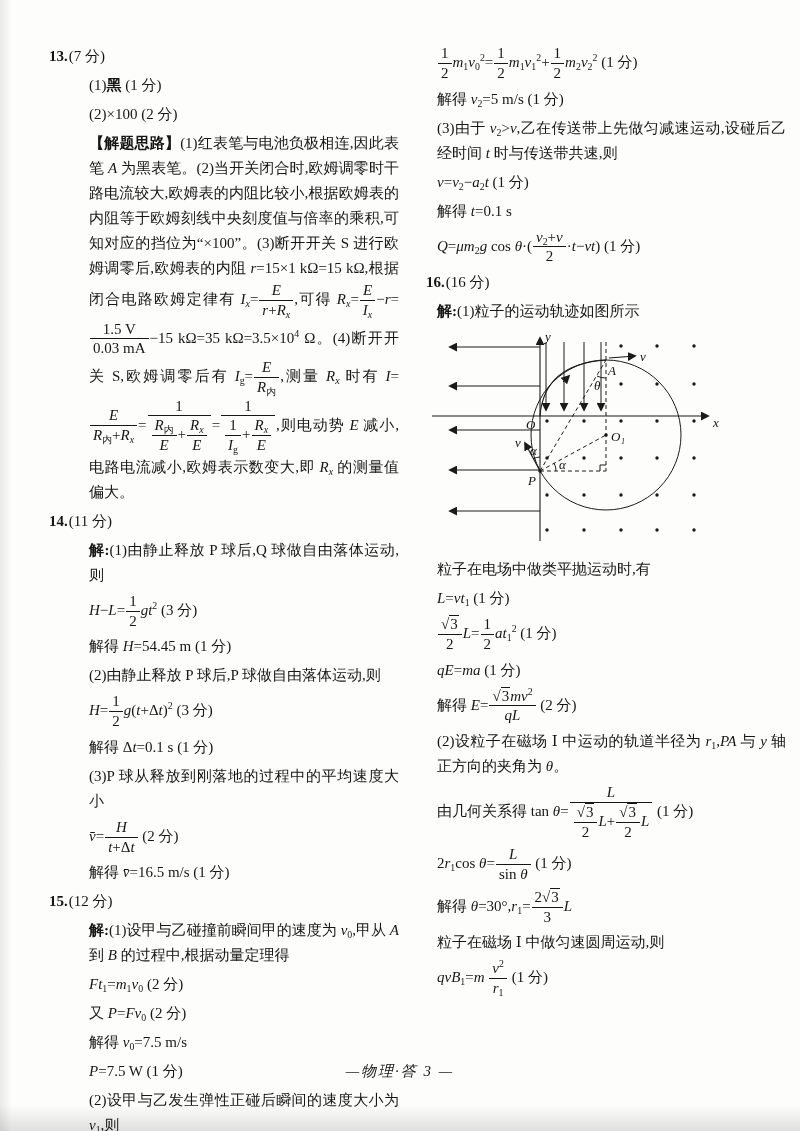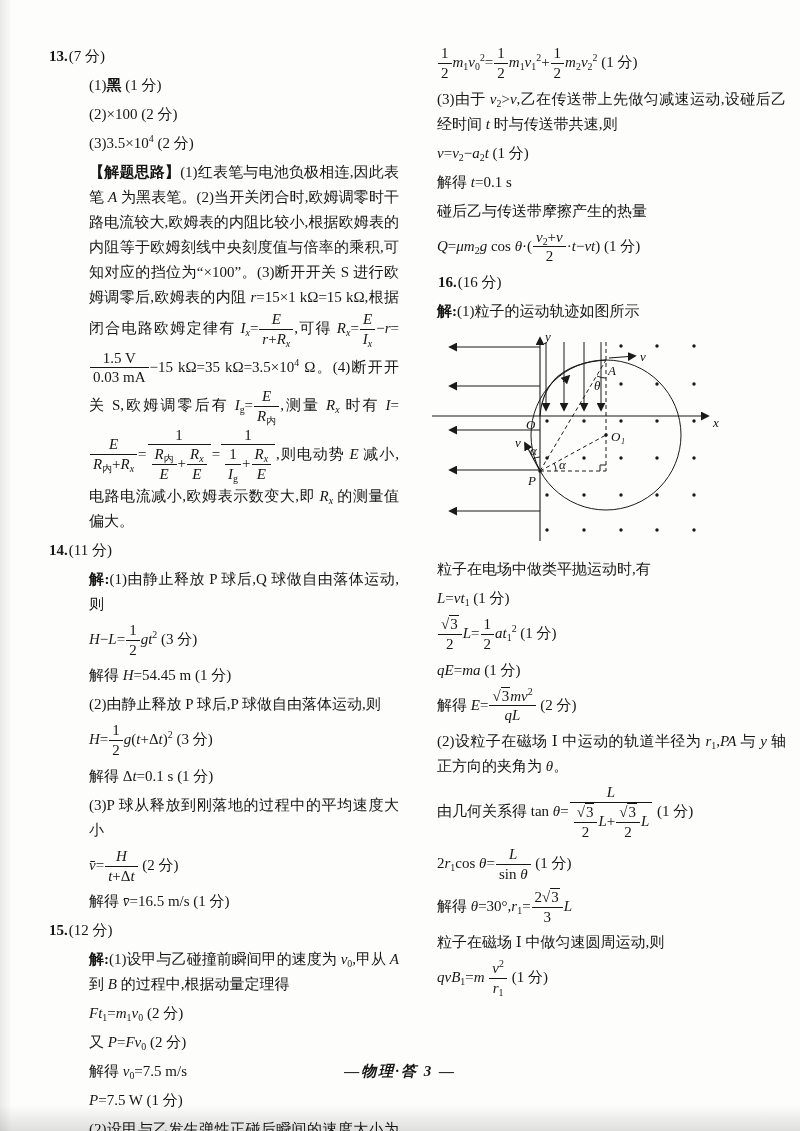--- a/index.html
+++ b/index.html
@@ -9,52 +9,51 @@
         background:linear-gradient(to bottom,rgba(0,0,0,0),rgba(0,0,0,0.12));pointer-events:none;}
   .page::after{content:'';position:absolute;top:0;bottom:0;left:0;width:12px;
         background:linear-gradient(to right,rgba(0,0,0,0.08),rgba(0,0,0,0));pointer-events:none;}
   .col{position:absolute;top:40px;font-size:15px;line-height:25px;}
   .col-left{left:37px;width:362px;font-family:Liberation Serif, serif;}
   .col-right{left:420px;width:366px;}
   .blk{margin:4px 0;text-align:justify;}
   .col-left .blk{margin-left:52px;}
   .col-left .head{margin-left:12px;}
   .col-right .blk{margin-left:17px;}
-  .col-right .head{margin-left:18px;}
+  .col-right .head{margin-left:6px;}
   .head .inum{font-weight:bold;margin-right:1px;}
   .line{text-align:left;}
   b{font-weight:bold;}
   i{font-style:italic;}
   sub{font-size:66%;vertical-align:-0.35em;line-height:0;}
   sup{font-size:66%;vertical-align:0.6em;line-height:0;}
   .frac{display:inline-block;vertical-align:middle;text-align:center;padding:0 1px;line-height:1.25;}
   .frac>.fn{display:block;border-bottom:1px solid currentColor;padding:0 3px;}
   .frac>.fd{display:block;padding:0 3px;}
   .sqrt{display:inline-block;white-space:nowrap;}
   .sqrt>.rad{display:inline-block;}
   .sqrt>.bar{display:inline-block;border-top:1.2px solid currentColor;padding:0 1px;line-height:1.15;}
   .figure-wrap{margin:4px 0 4px -6px;}
   .figure-wrap svg{display:block;}
   .fig-line{stroke:#1a1a1a;stroke-width:1.1;fill:none;}
   .fig-thin{stroke:#1a1a1a;stroke-width:1;fill:none;}
   .fig-dash{stroke:#1a1a1a;stroke-width:1;fill:none;stroke-dasharray:4 3;}
   .fig-dot{fill:#1a1a1a;}
   .fig-lbl{font-family:"Liberation Serif","DejaVu Serif",serif;font-style:italic;font-size:13px;fill:#111;}
   .footer{position:absolute;left:0;width:800px;top:1062px;text-align:center;
-        font-weight:bold;font-style:italic;font-size:15px;letter-spacing:2px;}
+        font-weight:normal;font-style:italic;font-size:15px;letter-spacing:2px;}
 </style>
 </head>
 <body>
 
 <div class="page">
   <div class="col col-left" id="col-left">
       <div class="blk head"><span class="inum">13.</span>(7 分)</div>
       <div class="blk line">(1)<b>黑</b> (1 分)</div>
       <div class="blk line">(2)×100 (2 分)</div>
-      <div class="blk line">(3)3.5×10<sup>4</sup> (2 分)</div>
       <div class="blk para"><b>【解题思路】</b>(1)红表笔与电池负极相连,因此表笔 <i>A</i> 为黑表笔。(2)当开关闭合时,欧姆调零时干路电流较大,欧姆表的内阻比较小,根据欧姆表的内阻等于欧姆刻线中央刻度值与倍率的乘积,可知对应的挡位为“×100”。(3)断开开关 S 进行欧姆调零后,欧姆表的内阻 <i>r</i>=15×1 kΩ=15 kΩ,根据闭合电路欧姆定律有 <i>I</i><sub><i>x</i></sub>=<span class="frac"><span class="fn"><i>E</i></span><span class="fd"><i>r</i>+<i>R</i><sub><i>x</i></sub></span></span>,可得 <i>R</i><sub><i>x</i></sub>=<span class="frac"><span class="fn"><i>E</i></span><span class="fd"><i>I</i><sub><i>x</i></sub></span></span>−<i>r</i>=<span class="frac"><span class="fn">1.5 V</span><span class="fd">0.03 mA</span></span>−15 kΩ=35 kΩ=3.5×10<sup>4</sup> Ω。(4)断开开关 S,欧姆调零后有 <i>I</i><sub>g</sub>=<span class="frac"><span class="fn"><i>E</i></span><span class="fd"><i>R</i><sub>内</sub></span></span>,测量 <i>R</i><sub><i>x</i></sub> 时有 <i>I</i>=<span class="frac"><span class="fn"><i>E</i></span><span class="fd"><i>R</i><sub>内</sub>+<i>R</i><sub><i>x</i></sub></span></span>=<span class="frac"><span class="fn">1</span><span class="fd"><span class="frac"><span class="fn"><i>R</i><sub>内</sub></span><span class="fd"><i>E</i></span></span>+<span class="frac"><span class="fn"><i>R</i><sub><i>x</i></sub></span><span class="fd"><i>E</i></span></span></span></span>=<span class="frac"><span class="fn">1</span><span class="fd"><span class="frac"><span class="fn">1</span><span class="fd"><i>I</i><sub>g</sub></span></span>+<span class="frac"><span class="fn"><i>R</i><sub><i>x</i></sub></span><span class="fd"><i>E</i></span></span></span></span>,则电动势 <i>E</i> 减小,电路电流减小,欧姆表示数变大,即 <i>R</i><sub><i>x</i></sub> 的测量值偏大。</div>
       <div class="blk head"><span class="inum">14.</span>(11 分)</div>
       <div class="blk para"><b>解:</b>(1)由静止释放 P 球后,Q 球做自由落体运动,则</div>
       <div class="blk line"><i>H</i>−<i>L</i>=<span class="frac"><span class="fn">1</span><span class="fd">2</span></span><i>gt</i><sup>2</sup> (3 分)</div>
       <div class="blk line">解得 <i>H</i>=54.45 m (1 分)</div>
       <div class="blk para">(2)由静止释放 P 球后,P 球做自由落体运动,则</div>
       <div class="blk line"><i>H</i>=<span class="frac"><span class="fn">1</span><span class="fd">2</span></span><i>g</i>(<i>t</i>+Δ<i>t</i>)<sup>2</sup> (3 分)</div>
       <div class="blk line">解得 Δ<i>t</i>=0.1 s (1 分)</div>
       <div class="blk para">(3)P 球从释放到刚落地的过程中的平均速度大小</div>
       <div class="blk line"><i>v̄</i>=<span class="frac"><span class="fn"><i>H</i></span><span class="fd"><i>t</i>+Δ<i>t</i></span></span> (2 分)</div>
@@ -62,24 +61,24 @@
       <div class="blk head"><span class="inum">15.</span>(12 分)</div>
       <div class="blk para"><b>解:</b>(1)设甲与乙碰撞前瞬间甲的速度为 <i>v</i><sub>0</sub>,甲从 <i>A</i> 到 <i>B</i> 的过程中,根据动量定理得</div>
       <div class="blk line"><i>Ft</i><sub>1</sub>=<i>m</i><sub>1</sub><i>v</i><sub>0</sub> (2 分)</div>
       <div class="blk line">又 <i>P</i>=<i>Fv</i><sub>0</sub> (2 分)</div>
       <div class="blk line">解得 <i>v</i><sub>0</sub>=7.5 m/s</div>
       <div class="blk line"><i>P</i>=7.5 W (1 分)</div>
       <div class="blk para">(2)设甲与乙发生弹性正碰后瞬间的速度大小为 <i>v</i><sub>1</sub>,则</div>
     </div>
   <div class="col col-right" id="col-right">
       <div class="blk line"><span class="frac"><span class="fn">1</span><span class="fd">2</span></span><i>m</i><sub>1</sub><i>v</i><sub>0</sub><sup>2</sup>=<span class="frac"><span class="fn">1</span><span class="fd">2</span></span><i>m</i><sub>1</sub><i>v</i><sub>1</sub><sup>2</sup>+<span class="frac"><span class="fn">1</span><span class="fd">2</span></span><i>m</i><sub>2</sub><i>v</i><sub>2</sub><sup>2</sup> (1 分)</div>
+      <div class="blk line">解得 <i>v</i><sub>2</sub>=5 m/s (1 分)</div>
       <div class="blk para">(3)由于 <i>v</i><sub>2</sub>&gt;<i>v</i>,乙在传送带上先做匀减速运动,设碰后乙经时间 <i>t</i> 时与传送带共速,则</div>
       <div class="blk line"><i>v</i>=<i>v</i><sub>2</sub>−<i>a</i><sub>2</sub><i>t</i> (1 分)</div>
       <div class="blk line">解得 <i>t</i>=0.1 s</div>
-      <div class="blk line">碰后乙与传送带摩擦产生的热量</div>
       <div class="blk line"><i>Q</i>=<i>μm</i><sub>2</sub><i>g</i> cos <i>θ</i>·(<span class="frac"><span class="fn"><i>v</i><sub>2</sub>+<i>v</i></span><span class="fd">2</span></span>·<i>t</i>−<i>vt</i>) (1 分)</div>
       <div class="blk head"><span class="inum">16.</span>(16 分)</div>
       <div class="blk para"><b>解:</b>(1)粒子的运动轨迹如图所示</div>
       <div class="figure-wrap" id="figure-block">
     <svg width="320" height="225" viewBox="0 0 320 225">
       <defs>
         <marker id="ah" viewBox="0 0 10 10" refX="8" refY="5" markerWidth="9" markerHeight="9" orient="auto" markerUnits="userSpaceOnUse">
           <path d="M0,0 L10,5 L0,10 z" fill="#1a1a1a"></path>
         </marker>
       </defs>

